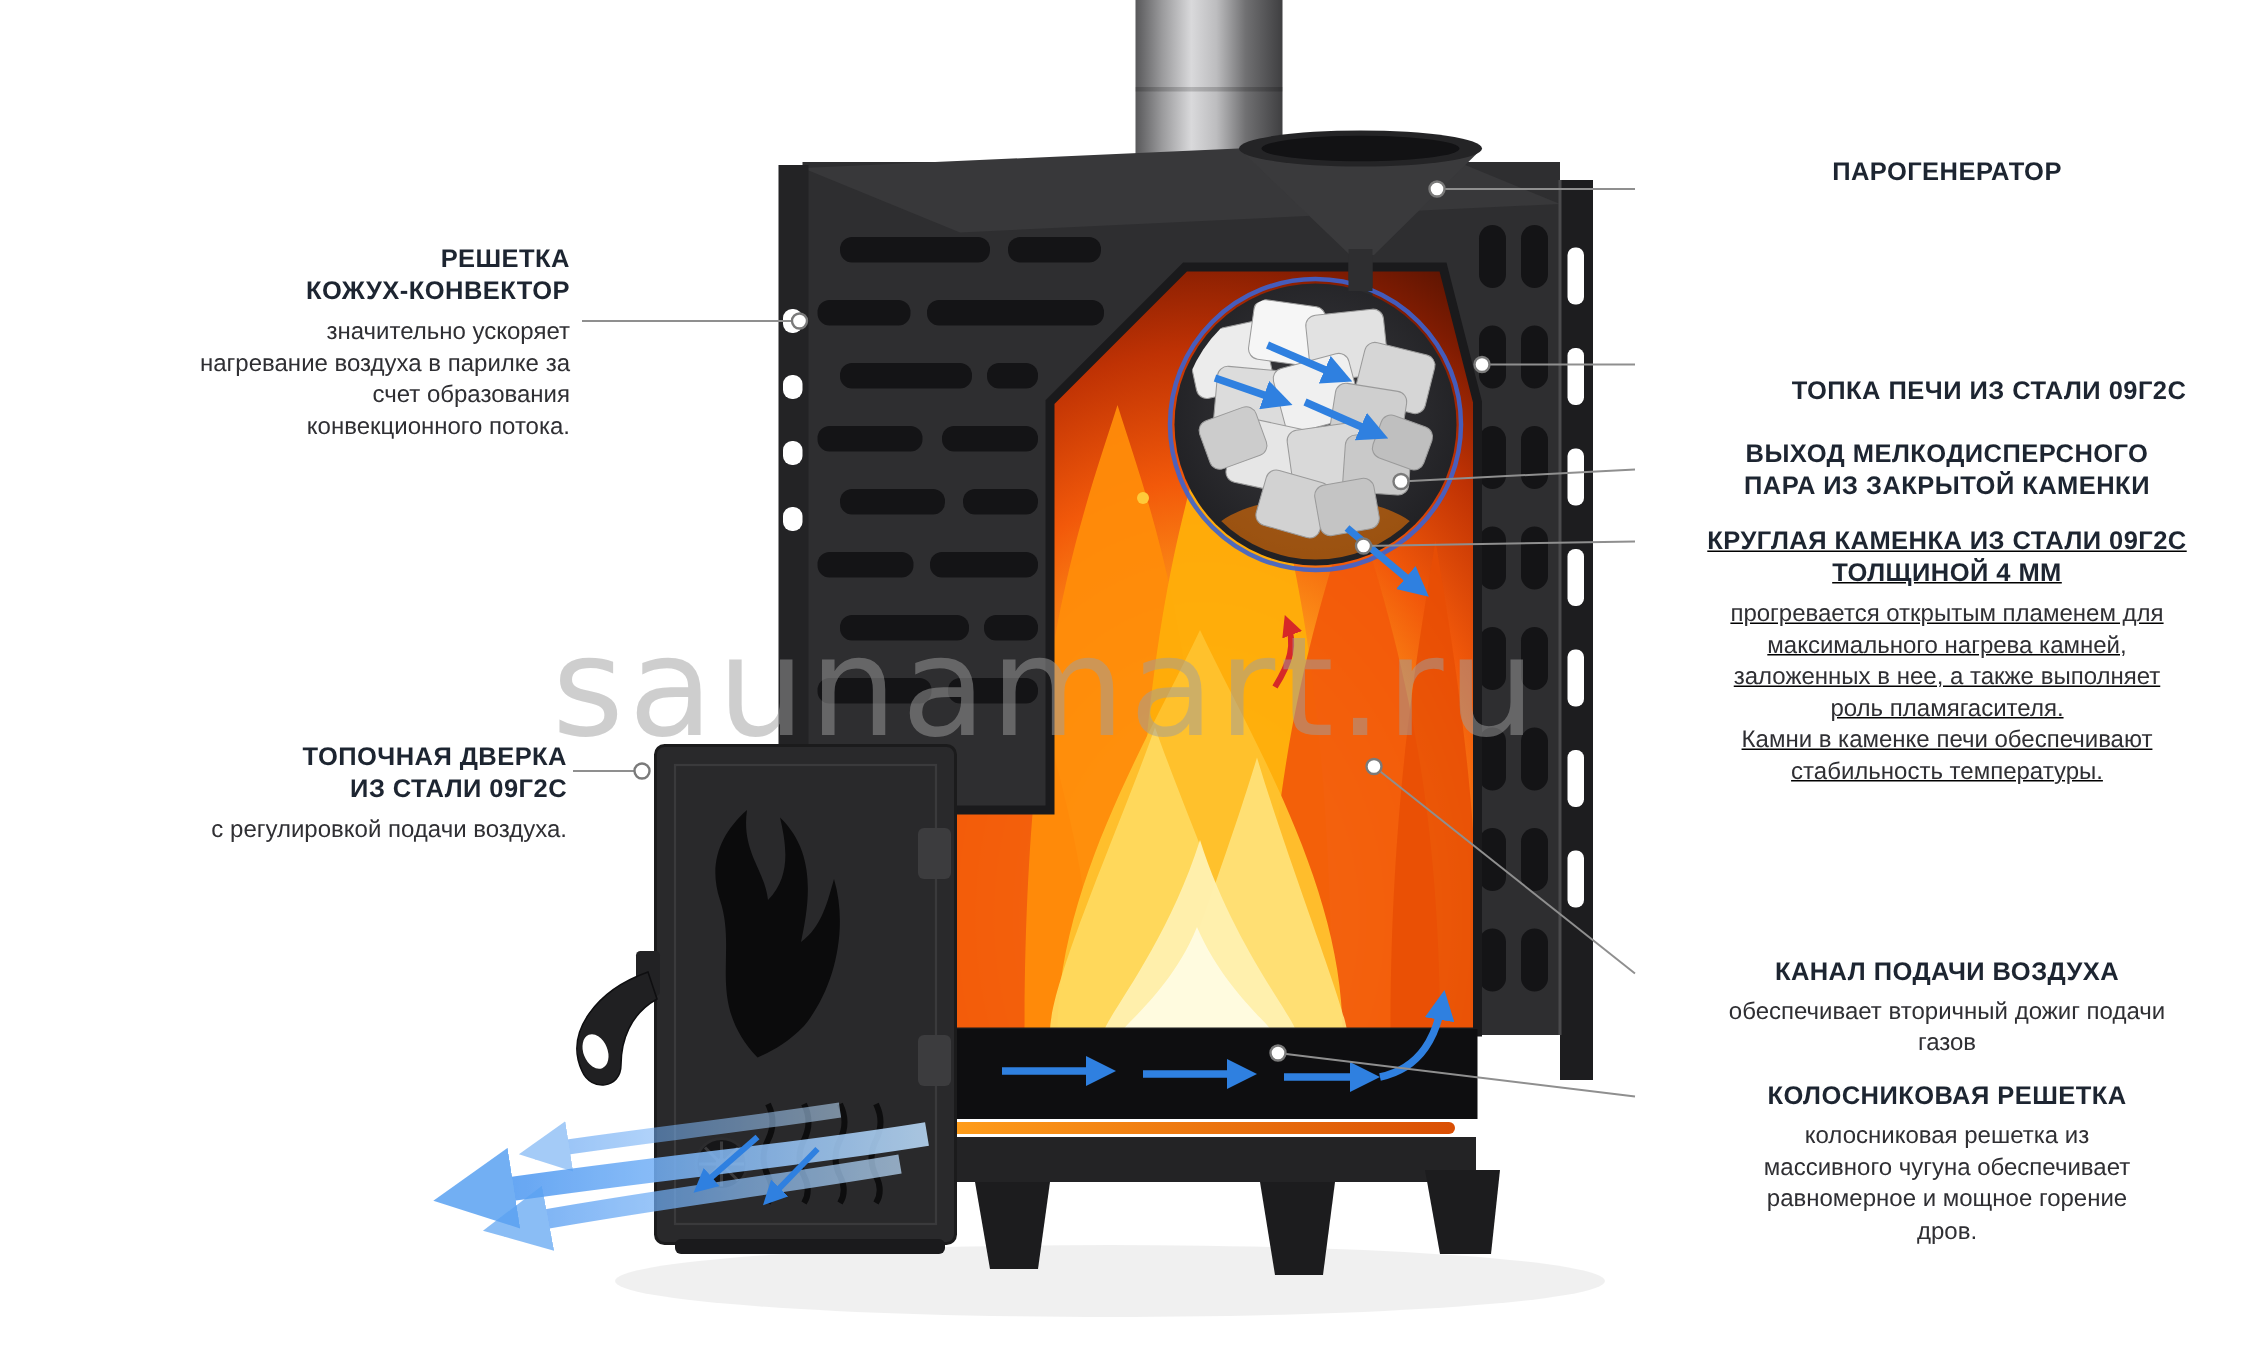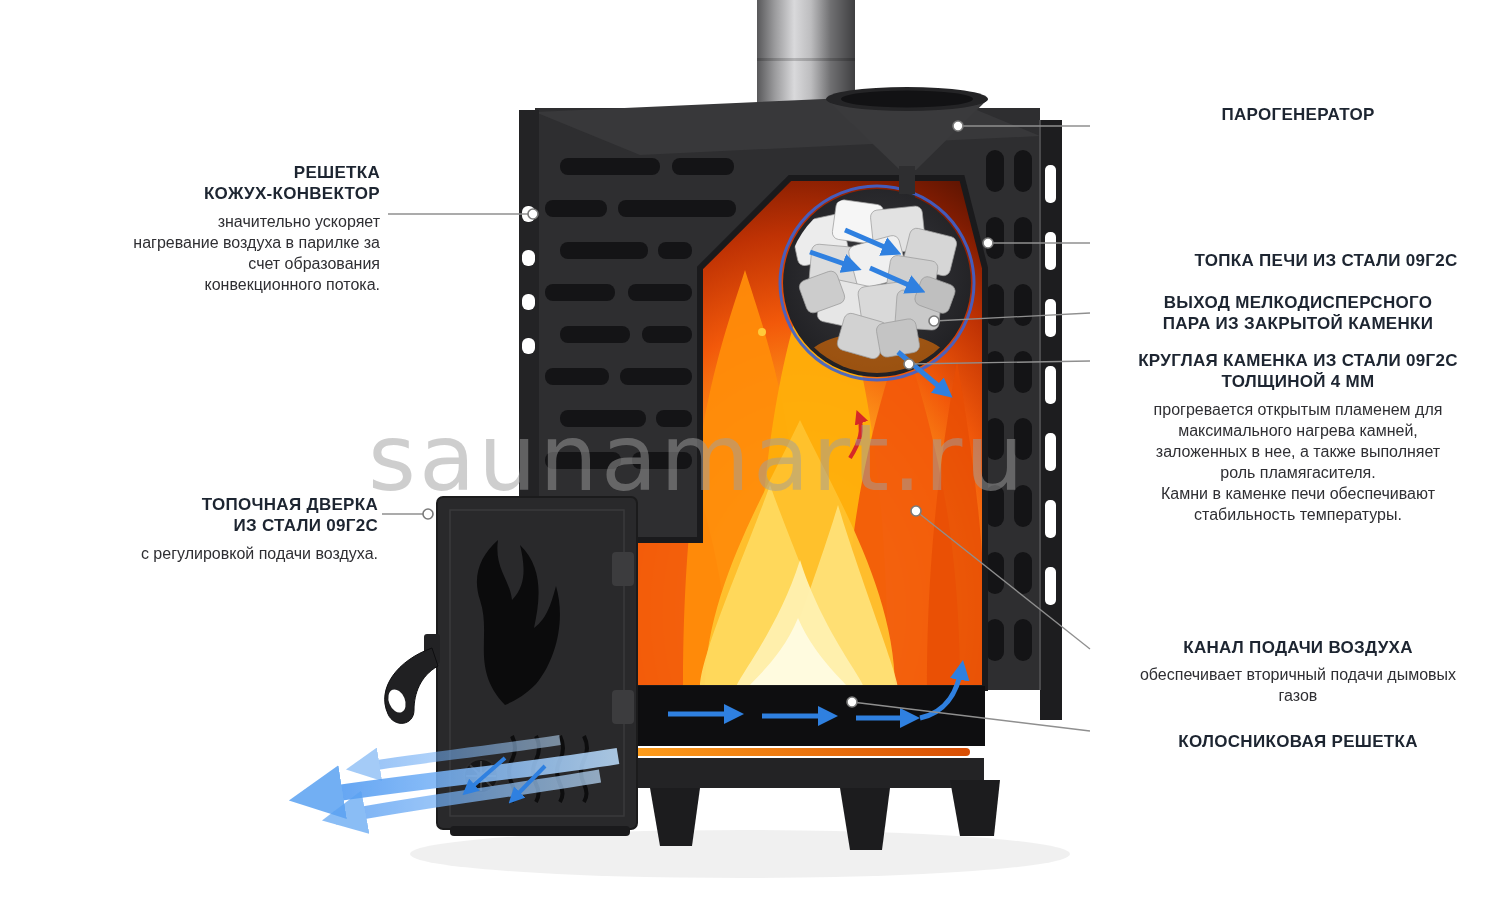--- a/index.html
+++ b/index.html
@@ -305,34 +305,38 @@
 
   <div class="lbl right" style="left:1098px;top:250px;width:400px;margin-left:28px;">
     <h3>ТОПКА ПЕЧИ ИЗ СТАЛИ 09Г2С</h3>
   </div>
 
   <div class="lbl right" style="left:1098px;top:292px;width:400px;">
     <h3>ВЫХОД МЕЛКОДИСПЕРСНОГО
 ПАРА ИЗ ЗАКРЫТОЙ КАМЕНКИ</h3>
   </div>
 
-  <div class="lbl right" style="left:1098px;top:350px;width:400px;">
+  <div class="lbl right" style="left:1098px;top:350px;width:400px;text-decoration:underline;">
     <h3>КРУГЛАЯ КАМЕНКА ИЗ СТАЛИ 09Г2С
 ТОЛЩИНОЙ 4 ММ</h3>
     <p>прогревается открытым пламенем для
 максимального нагрева камней,
 заложенных в нее, а также выполняет
 роль пламягасителя.
 Камни в каменке печи обеспечивают
 стабильность температуры.</p>
   </div>
 
   <div class="lbl right" style="left:1098px;top:637px;width:400px;">
     <h3>КАНАЛ ПОДАЧИ ВОЗДУХА</h3>
-    <p>обеспечивает вторичный подачи дымовых
+    <p>обеспечивает вторичный дожиг подачи
 газов</p>
   </div>
 
-  <div class="lbl right" style="left:1098px;top:720px;width:400px;margin-top:11px;">
+  <div class="lbl right" style="left:1098px;top:720px;width:400px;">
     <h3>КОЛОСНИКОВАЯ РЕШЕТКА</h3>
+    <p>колосниковая решетка из
+массивного чугуна обеспечивает
+равномерное и мощное горение
+дров.</p>
   </div>
 
 </div>
 
 </body></html>

